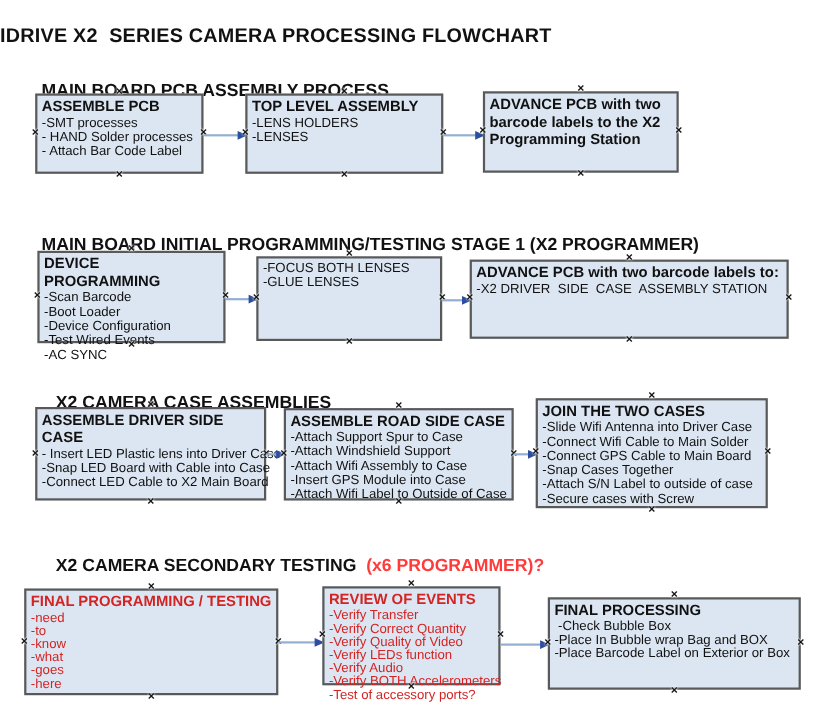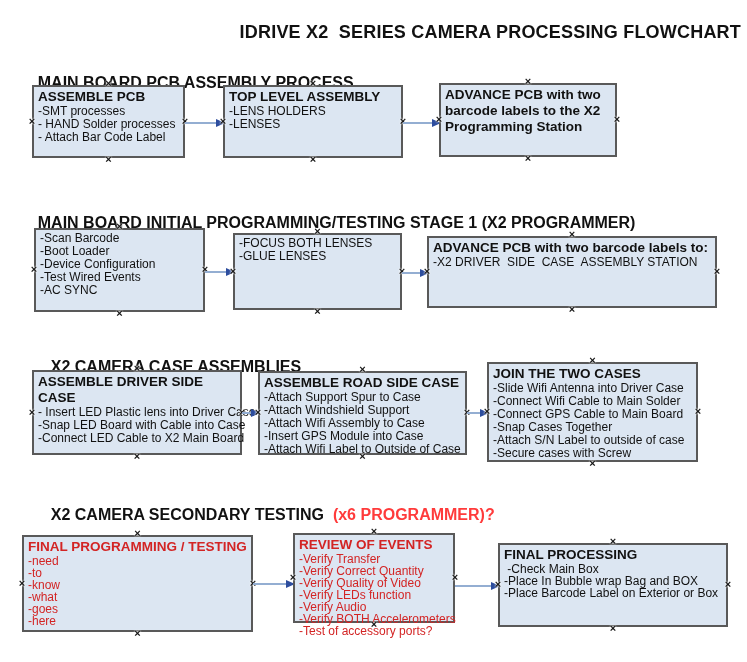--- a/index.html
+++ b/index.html
@@ -12,21 +12,21 @@
     --text:#111111;
   }
   *{margin:0;padding:0;box-sizing:border-box;}
   html,body{background:#ffffff;}
   body{
     width:747px;height:662px;position:relative;overflow:hidden;
     font-family:"Liberation Sans","DejaVu Sans",sans-serif;color:var(--text);
   }
   .canvas{position:absolute;inset:0;}
   .title{
-    position:absolute;top:22px;left:0;width:741px;text-align:right;
+    position:absolute;top:22px;left:0;width:741px;text-align:left;
     font-size:18px;font-weight:bold;letter-spacing:0.2px;white-space:pre;
   }
   .sec-heading{
     position:absolute;font-size:16px;font-weight:bold;white-space:pre;text-align:right;
   }
   .sec-heading .red-part{color:var(--header-red);}
   .fcbox{
     position:absolute;background:var(--box-fill);
     border:2px solid var(--box-border);
     padding:2px 4px 0 4px;
@@ -95,20 +95,21 @@
   <span class="handle handle-t">×</span>
       <span class="handle handle-b">×</span>
       <span class="handle handle-l">×</span>
       <span class="handle handle-r">×</span>
     </div>
 
   <div class="sec-heading" style="left:20px;top:196px">
     <span>MAIN BOARD INITIAL PROGRAMMING/TESTING STAGE 1 (X2 PROGRAMMER)</span>
   </div>
   <div class="fcbox" style="left:34px;top:228px;width:171px;height:84px">
+    <div class="fcbox-title">DEVICE PROGRAMMING</div>
     <div class="fcbox-items">
         <div class="fcitem">-Scan Barcode</div>
         <div class="fcitem">-Boot Loader</div>
         <div class="fcitem">-Device Configuration</div>
         <div class="fcitem">-Test Wired Events</div>
         <div class="fcitem">-AC SYNC</div>
       </div>
   <span class="handle handle-t">×</span>
       <span class="handle handle-b">×</span>
       <span class="handle handle-l">×</span>
@@ -216,21 +217,21 @@
       </div>
   <span class="handle handle-t">×</span>
       <span class="handle handle-b">×</span>
       <span class="handle handle-l">×</span>
       <span class="handle handle-r">×</span>
     </div>
   <div class="conn" style="left:455px;top:585px;width:43px"></div>
   <div class="fcbox sec4" style="left:498px;top:543px;width:230px;height:84px">
     <div class="fcbox-title">FINAL PROCESSING</div>
     <div class="fcbox-items">
-        <div class="fcitem"> -Check Main Box</div>
+        <div class="fcitem"> -Check Bubble Box</div>
         <div class="fcitem">-Place In Bubble wrap Bag and BOX</div>
         <div class="fcitem">-Place Barcode Label on Exterior or Box</div>
       </div>
   <span class="handle handle-t">×</span>
       <span class="handle handle-b">×</span>
       <span class="handle handle-l">×</span>
       <span class="handle handle-r">×</span>
     </div>
 
 </div>

